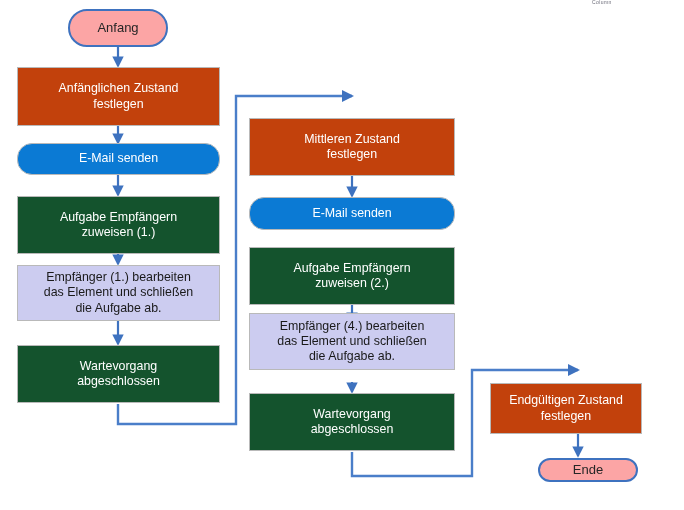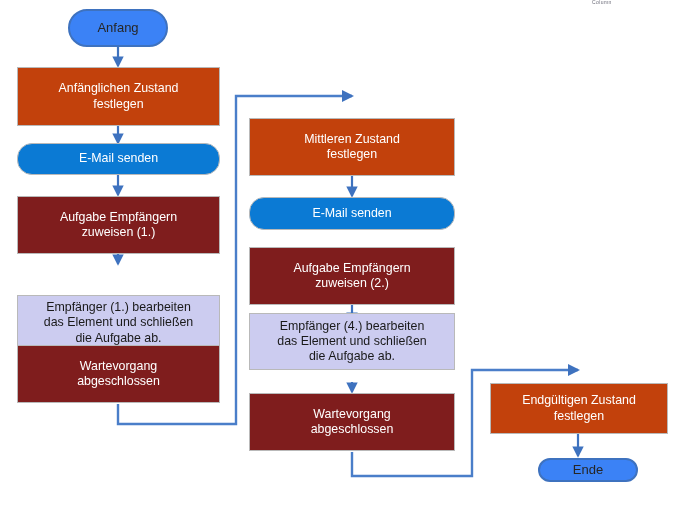--- a/index.html
+++ b/index.html
@@ -30,25 +30,25 @@
     line-height: 1.22;
     white-space: pre-line;
     z-index: 3;
   }
   .proc {
     border: 1px solid #b9b9b9;
     font-size: 12.4px;
   }
   .teal   { background: #c2410c; color: #ffffff; }
   .blue   { background: #0b7ad4; color: #ffffff; border-radius: 15px; }
-  .purple { background: #7f1d1d; color: #ffffff; }
+  .purple { background: #14532d; color: #ffffff; }
   .lav    { background: #ccccf0; color: #1a1a1a; }
   .term {
     border: 2px solid #3e72bf;
-    background: #3b82f6;
+    background: #fca5a5;
     color: #262626;
     border-radius: 999px;
     font-size: 13px;
   }
   .cut-text {
     position: absolute;
     color: #6b6b78;
     font-size: 5px;
     letter-spacing: .4px;
     white-space: nowrap;
@@ -95,21 +95,21 @@
 <div class="node term" style="left:538px; top:458px; width:100px; height:24px;">Ende</div>
 
 <div class="node proc teal" style="left:17px; top:67px; width:203px; height:59px;">Anfänglichen Zustand
 festlegen</div>
 
 <div class="node proc blue" style="left:17px; top:143px; width:203px; height:32px;">E-Mail senden</div>
 
 <div class="node proc purple" style="left:17px; top:196px; width:203px; height:58px;">Aufgabe Empfängern
 zuweisen (1.)</div>
 
-<div class="node proc lav" style="left:17px; top:265px; width:203px; height:56px;margin-top:30px;">Empfänger (1.) bearbeiten
+<div class="node proc lav" style="left:17px; top:265px; width:203px; height:56px;">Empfänger (1.) bearbeiten
 das Element und schließen
 die Aufgabe ab.</div>
 
 <div class="node proc purple" style="left:17px; top:345px; width:203px; height:58px;">Wartevorgang
 abgeschlossen</div>
 
 <div class="node proc teal" style="left:249px; top:118px; width:206px; height:58px;">Mittleren Zustand
 festlegen</div>
 
 <div class="node proc blue" style="left:249px; top:197px; width:206px; height:33px;">E-Mail senden</div>
@@ -117,14 +117,14 @@
 <div class="node proc purple" style="left:249px; top:247px; width:206px; height:58px;">Aufgabe Empfängern
 zuweisen (2.)</div>
 
 <div class="node proc lav" style="left:249px; top:313px; width:206px; height:57px;">Empfänger (4.) bearbeiten
 das Element und schließen
 die Aufgabe ab.</div>
 
 <div class="node proc purple" style="left:249px; top:393px; width:206px; height:58px;">Wartevorgang
 abgeschlossen</div>
 
-<div class="node proc teal" style="left:490px; top:383px; width:178px; height:51px;">Endgültigen Zustand
+<div class="node proc teal" style="left:490px; top:383px; width:152px; height:51px;">Endgültigen Zustand
 festlegen</div>
 
 </body></html>

